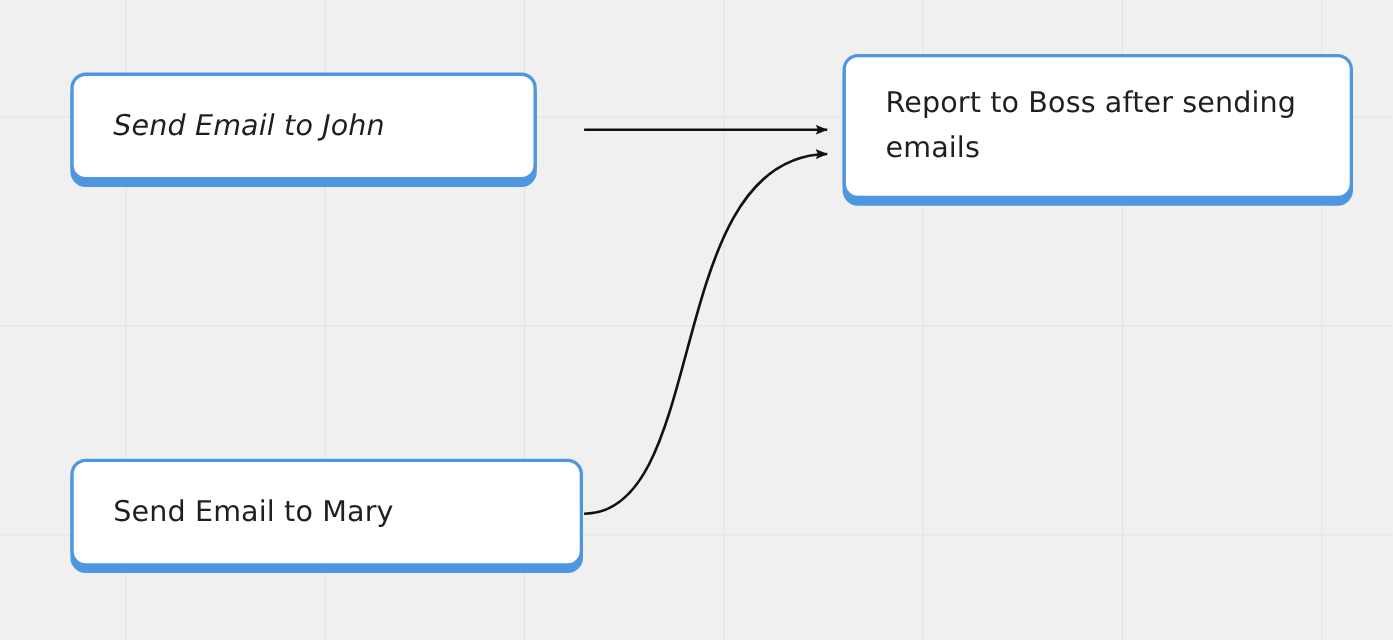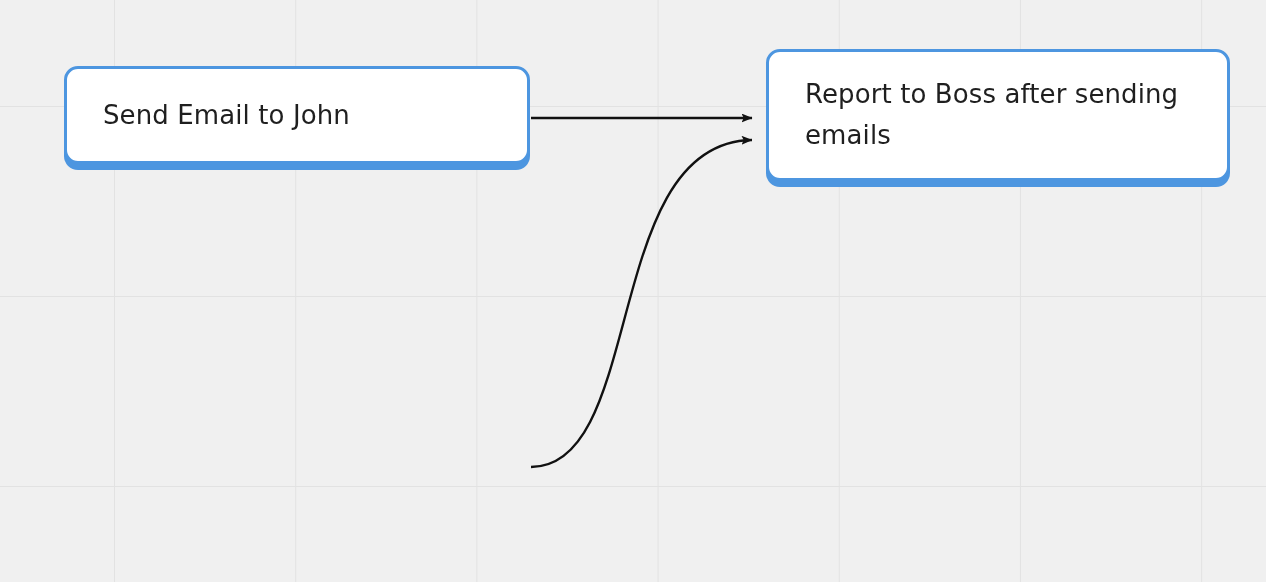--- a/index.html
+++ b/index.html
@@ -43,21 +43,21 @@
     display: block;
     width: 100%;
     padding: 0 36px 0 36px;
     color: #1f1f1f;
     font-size: 26px;
     line-height: 41px;
     letter-spacing: 0.1px;
     text-align: left;
     white-space: pre-wrap;
   }
-  #node-john  { left: 64px;  top: 66px;  width: 466px; height: 98px; }
+  #node-john  { left: 64px;  top: 66px;  width: 424px; height: 98px; font-style: italic; }
   #node-mary  { left: 64px;  top: 417px; width: 466px; height: 98px; }
   #node-report{ left: 766px; top: 49px;  width: 464px; height: 132px; }
   #node-report .node-label { }
 </style>
 </head>
 <body>
 
 <div id="canvas">
 
   <svg id="edge-layer" viewBox="0 0 1266 582" width="1266" height="582" xmlns="http://www.w3.org/2000/svg">
@@ -69,18 +69,21 @@
 
     <path d="M 531 118 L 752 118" fill="none" stroke="#111111" stroke-width="2.4" marker-end="url(#arrowhead)"></path>
 
     <path d="M 531 467 C 646 467 602 142 752 140" fill="none" stroke="#111111" stroke-width="2.4" marker-end="url(#arrowhead)"></path>
   </svg>
 
   <div class="node" id="node-john">
     <span class="node-label">Send Email to John</span>
   </div>
 
+  <div class="node" id="node-mary">
+    <span class="node-label">Send Email to Mary</span>
+  </div>
 
   <div class="node" id="node-report">
     <span class="node-label">Report to Boss after sending emails</span>
   </div>
 
 </div>
 
 </body></html>

